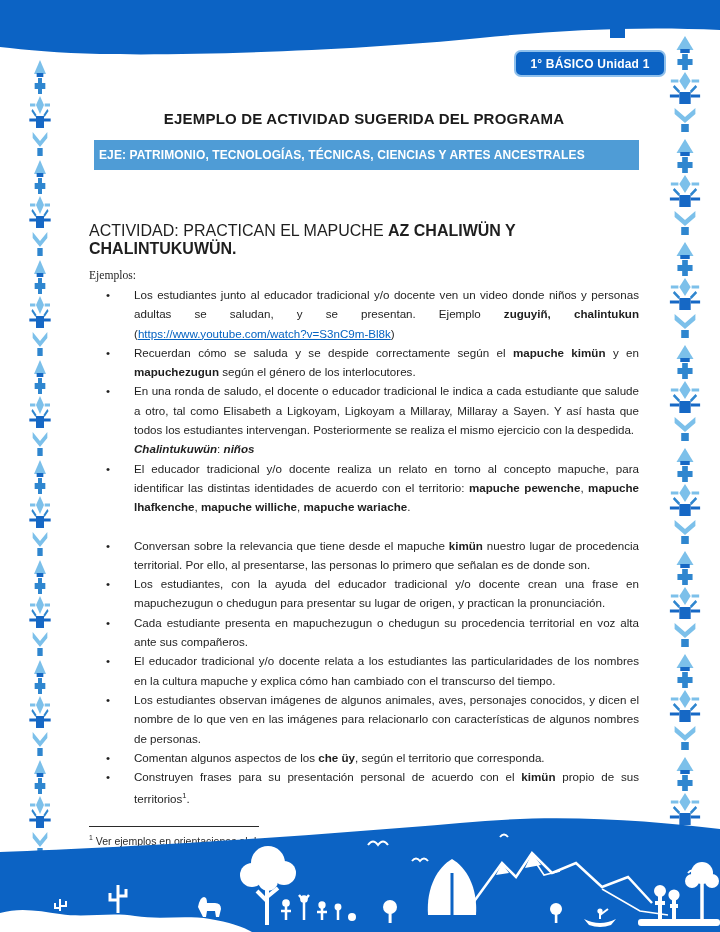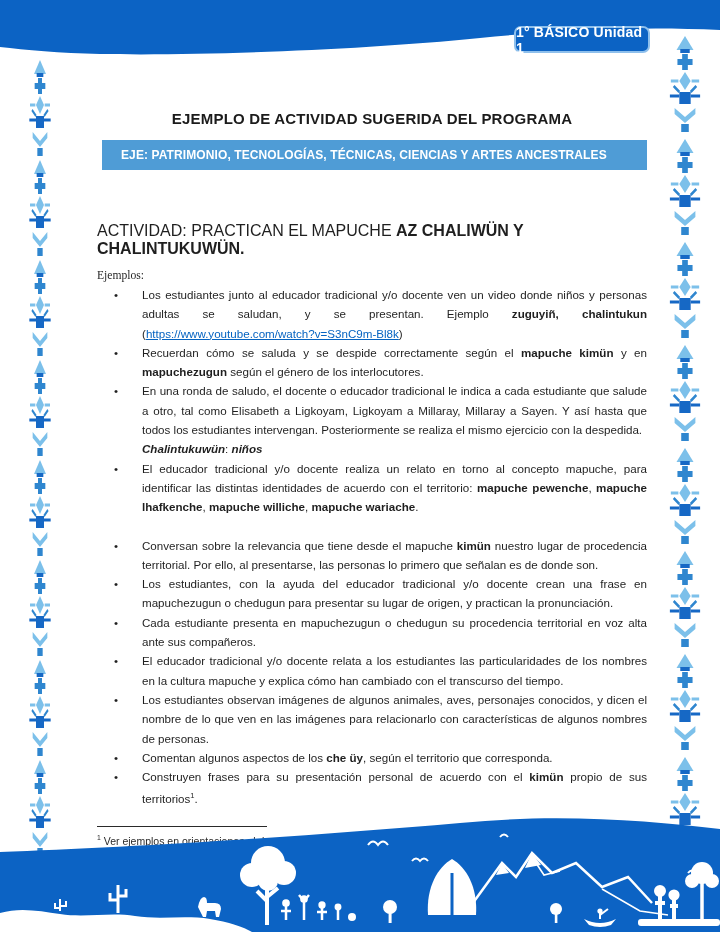--- a/index.html
+++ b/index.html
@@ -13,36 +13,36 @@
   }
   *{margin:0;padding:0;box-sizing:border-box;}
   html,body{background:#ffffff;}
   body{font-family:"Liberation Sans",sans-serif;color:var(--text-color);}
   .page{position:relative;width:720px;height:932px;background:#fff;overflow:hidden;}
 
   
   .top-band{position:absolute;top:0;left:0;width:720px;height:70px;}
   .badge-connector{position:absolute;left:610px;top:22px;width:15px;height:16px;background:var(--primary-blue);}
   .unit-badge{
-    position:absolute;left:514px;top:26px;width:136px;height:27px;
+    position:absolute;left:514px;top:50px;width:152px;height:27px;
     background:var(--primary-blue);border:2px solid #8fc0ec;border-radius:7px;
-    color:#fff;font-size:14px;font-weight:bold;display:flex;align-items:center;justify-content:center;
+    color:#fff;font-size:12px;font-weight:bold;display:flex;align-items:center;justify-content:center;
     letter-spacing:.2px;
   }
 
   
   .ornament-left{position:absolute;left:28px;top:58px;width:24px;height:800px;}
   .ornament-right{position:absolute;right:18px;top:34px;width:34px;height:824px;}
 
   
-  .content{position:absolute;left:97px;top:100px;width:550px;}
+  .content{position:absolute;left:89px;top:100px;width:550px;}
   .doc-title{margin-top:10px;text-align:center;font-weight:bold;font-size:15px;color:#1b1b1b;letter-spacing:.2px;}
   .eje-banner{
     margin-top:13px;margin-left:5px;background:var(--banner-blue);color:#fff;
-    font-weight:bold;font-size:12px;padding:8px 19px;letter-spacing:.1px;
+    font-weight:bold;font-size:12px;padding:8px 5px;letter-spacing:.1px;
   }
   .activity-line{margin-top:52px;font-size:16px;}
   .examples-label{margin-top:11px;font-size:11.6px;font-family:Liberation Serif, serif;}
   .items{list-style:none;margin-top:3px;font-size:11.6px;line-height:19.3px;}
   .item-bullet{display:flex;}
   .item-bullet .marker{flex:0 0 45px;padding-left:17px;}
   .item-content{flex:1;text-align:justify;}
   .item-sub{margin-left:45px;}
   .item-spacer{height:19px;}
 

